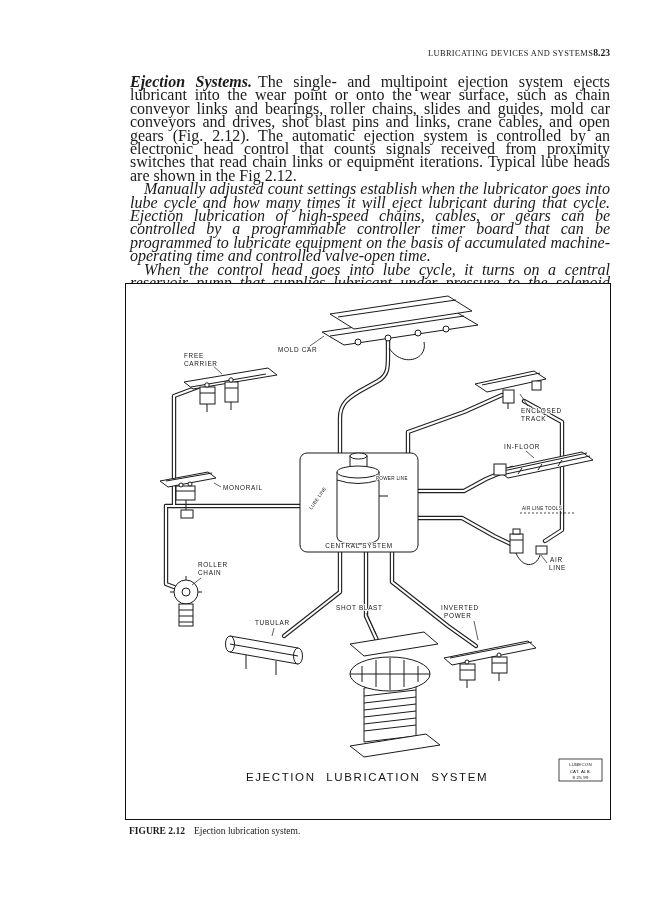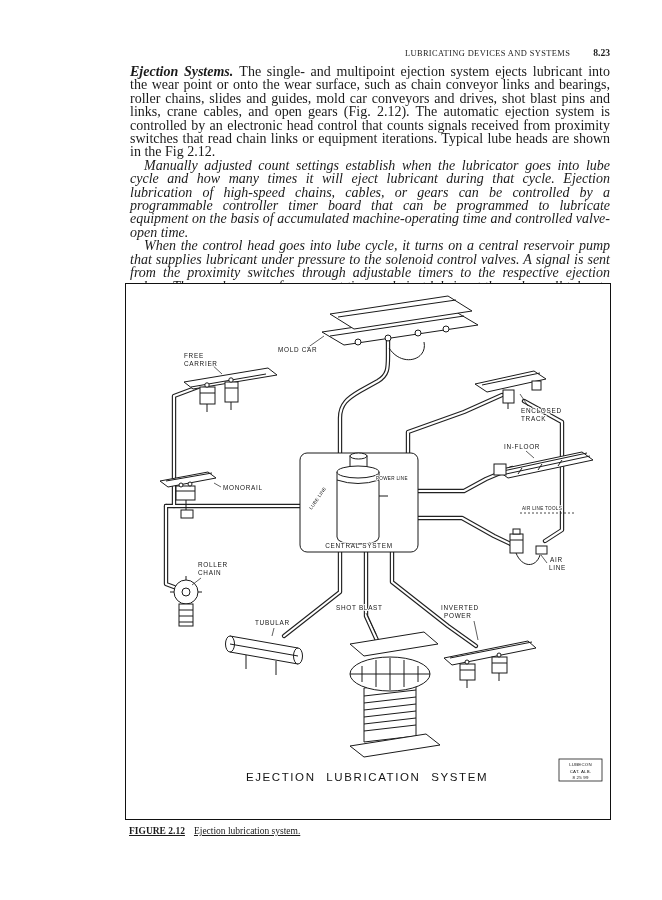--- a/index.html
+++ b/index.html
@@ -7,38 +7,38 @@
     position:relative; width:662px; height:900px; background:#ffffff;
     font-family:"Liberation Serif", serif; color:#1a1a1a; overflow:hidden;
     margin:0 auto;
   }
   
   .running-header {
     position:absolute; top:42px; left:130px; width:480px;
     text-align:right; white-space:nowrap;
   }
   .rh-title { font-size:8.4px; letter-spacing:0.4px;text-align:center; }
-  .rh-page  { font-size:9.6px; font-weight:bold; margin-left:23px; }
+  .rh-page  { font-size:9.6px; font-weight:bold; margin-left:0; }
   
   .body-text {
-    position:absolute; top:65px; left:130px; width:480px;
-    font-size:14px; line-height:13.4px; text-align:justify;
+    position:absolute; top:75px; left:130px; width:480px;
+    font-size:16px; line-height:13.4px; text-align:justify;
   }
   .body-text p { margin:0; }
   .para.indent { text-indent:14px;font-style:italic; }
   .lead-in { font-weight:bold; font-style:italic; margin-right:6px; }
   
   .figure-frame {
     position:absolute; left:125px; top:283px; width:486px; height:537px;
     border:1.5px solid #111; box-sizing:border-box; background:#fff;
   }
   .figure-frame svg { display:block; }
   
   .caption {
-    position:absolute; left:129px; top:826px; font-size:9.5px; margin:0;text-decoration:underline;
+    position:absolute; left:129px; top:826px; font-size:9.5px; margin:0;
   }
   .cap-label { font-weight:bold; margin-right:9px; }
   
   .pipe-o { fill:none; stroke:#222; stroke-width:4.4; stroke-linejoin:round; stroke-linecap:round; }
   .pipe-i { fill:none; stroke:#fff; stroke-width:2.1; stroke-linejoin:round; stroke-linecap:round; }
   .mach polygon, .mach rect, .mach circle, .mach ellipse, .mach path
         { fill:#fff; stroke:#1b1b1b; stroke-width:1; }
   .mach line { stroke:#1b1b1b; stroke-width:1; }
   .mach .hose { fill:none; }
   .leader { stroke:#1b1b1b; stroke-width:0.7; fill:none; }

